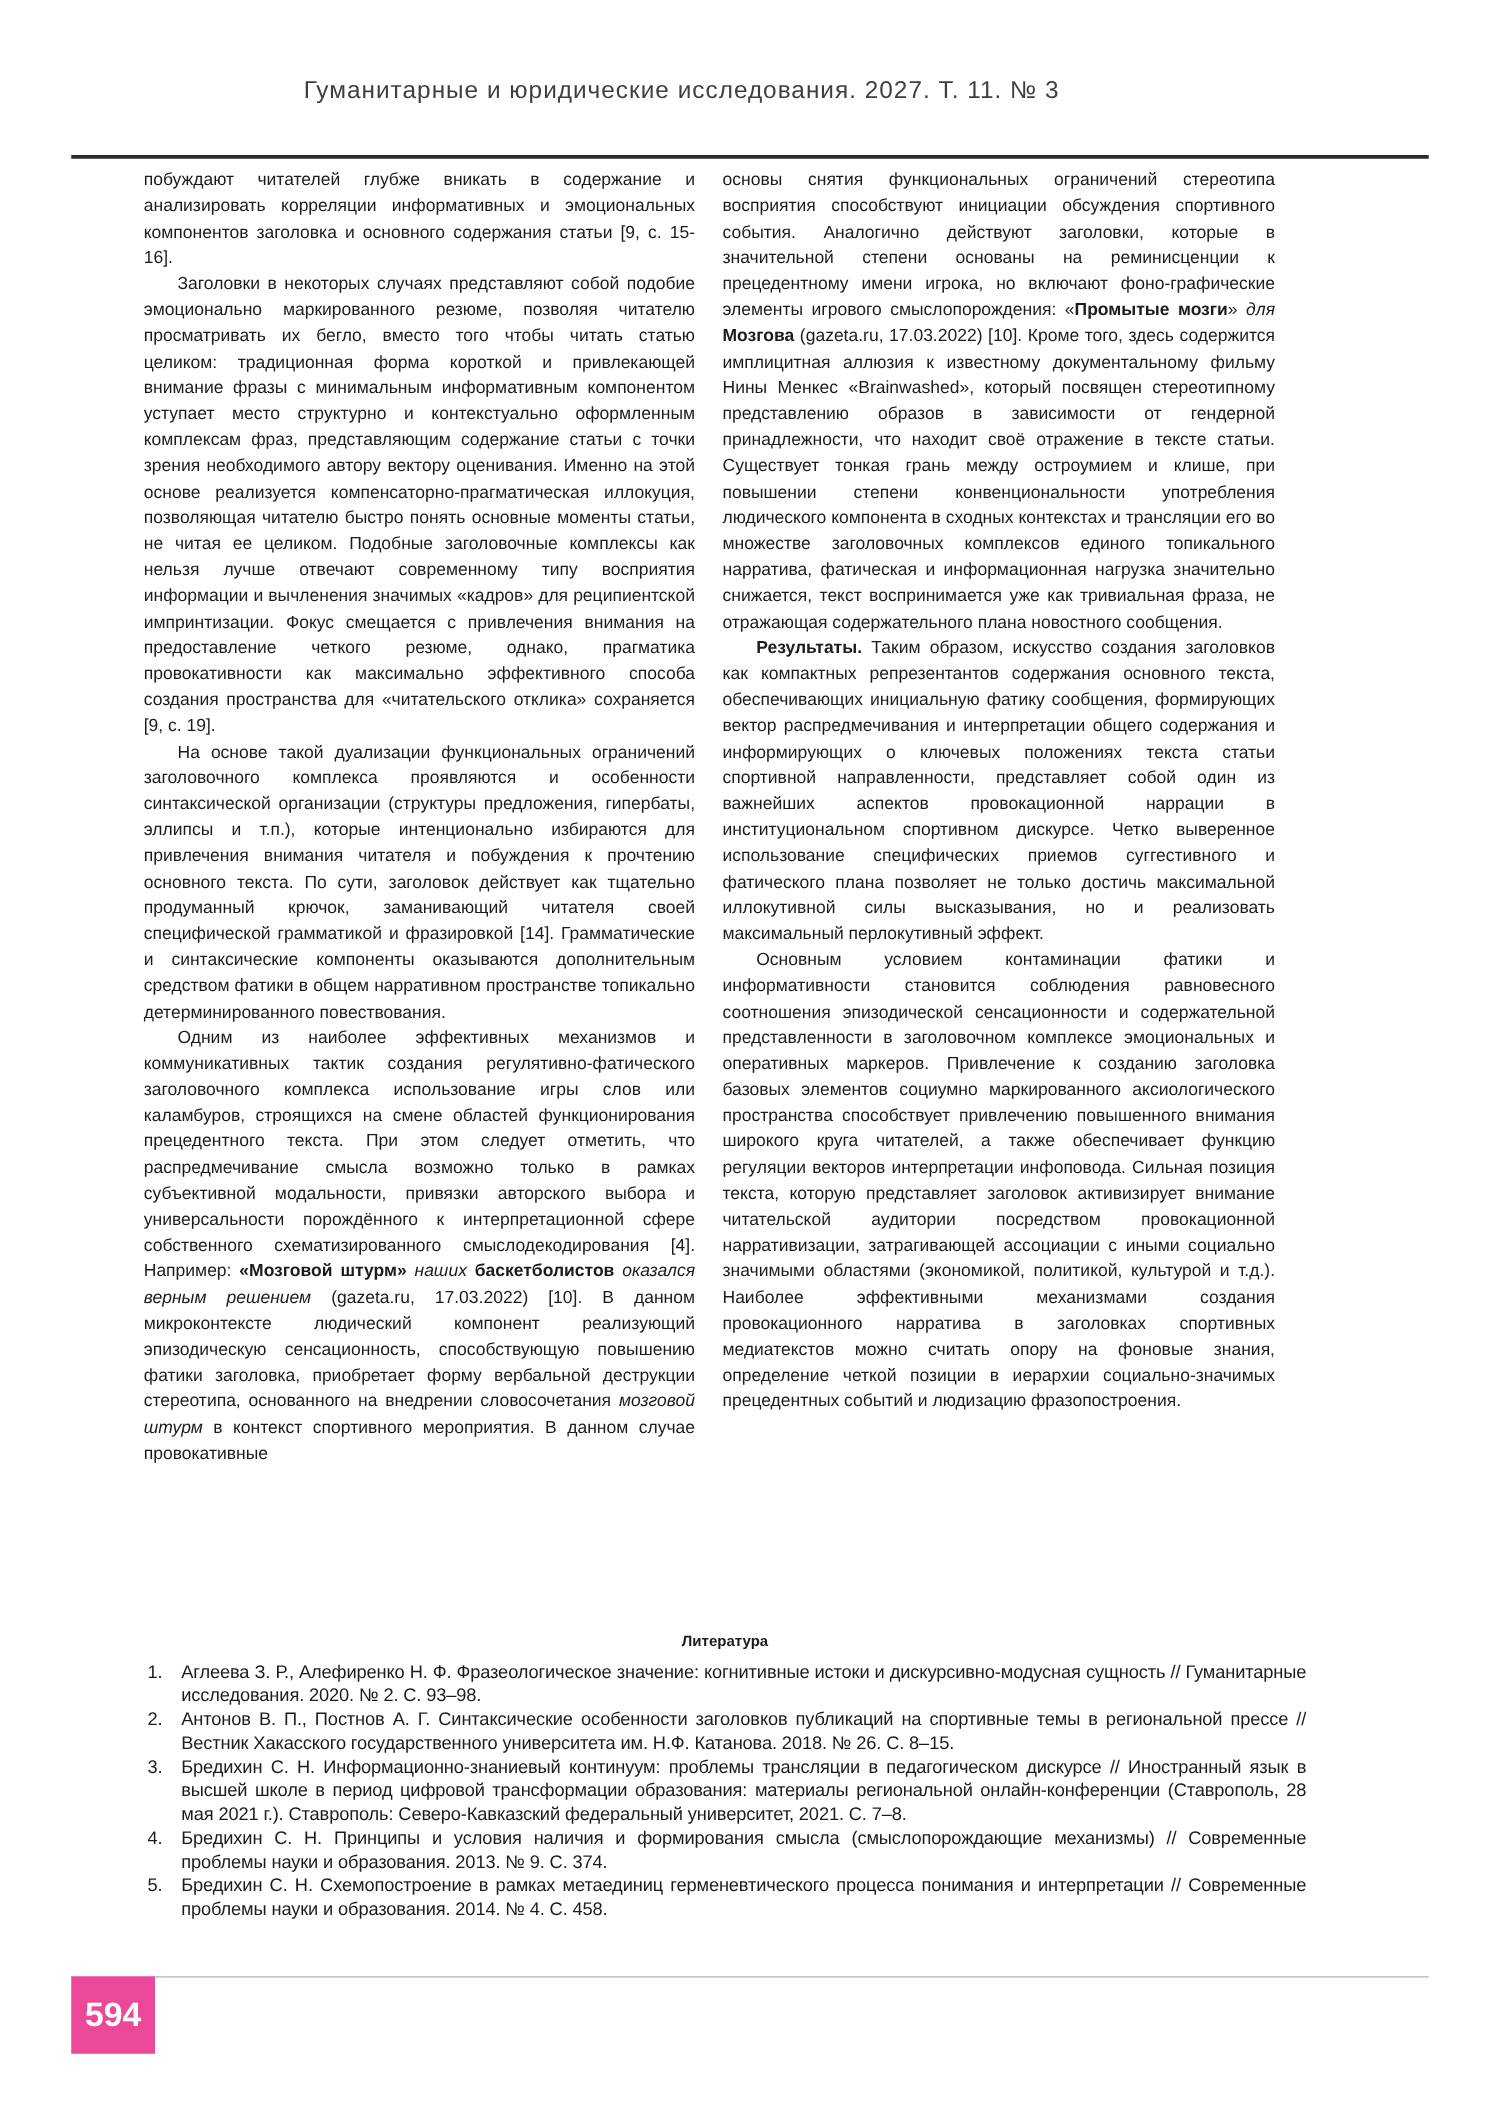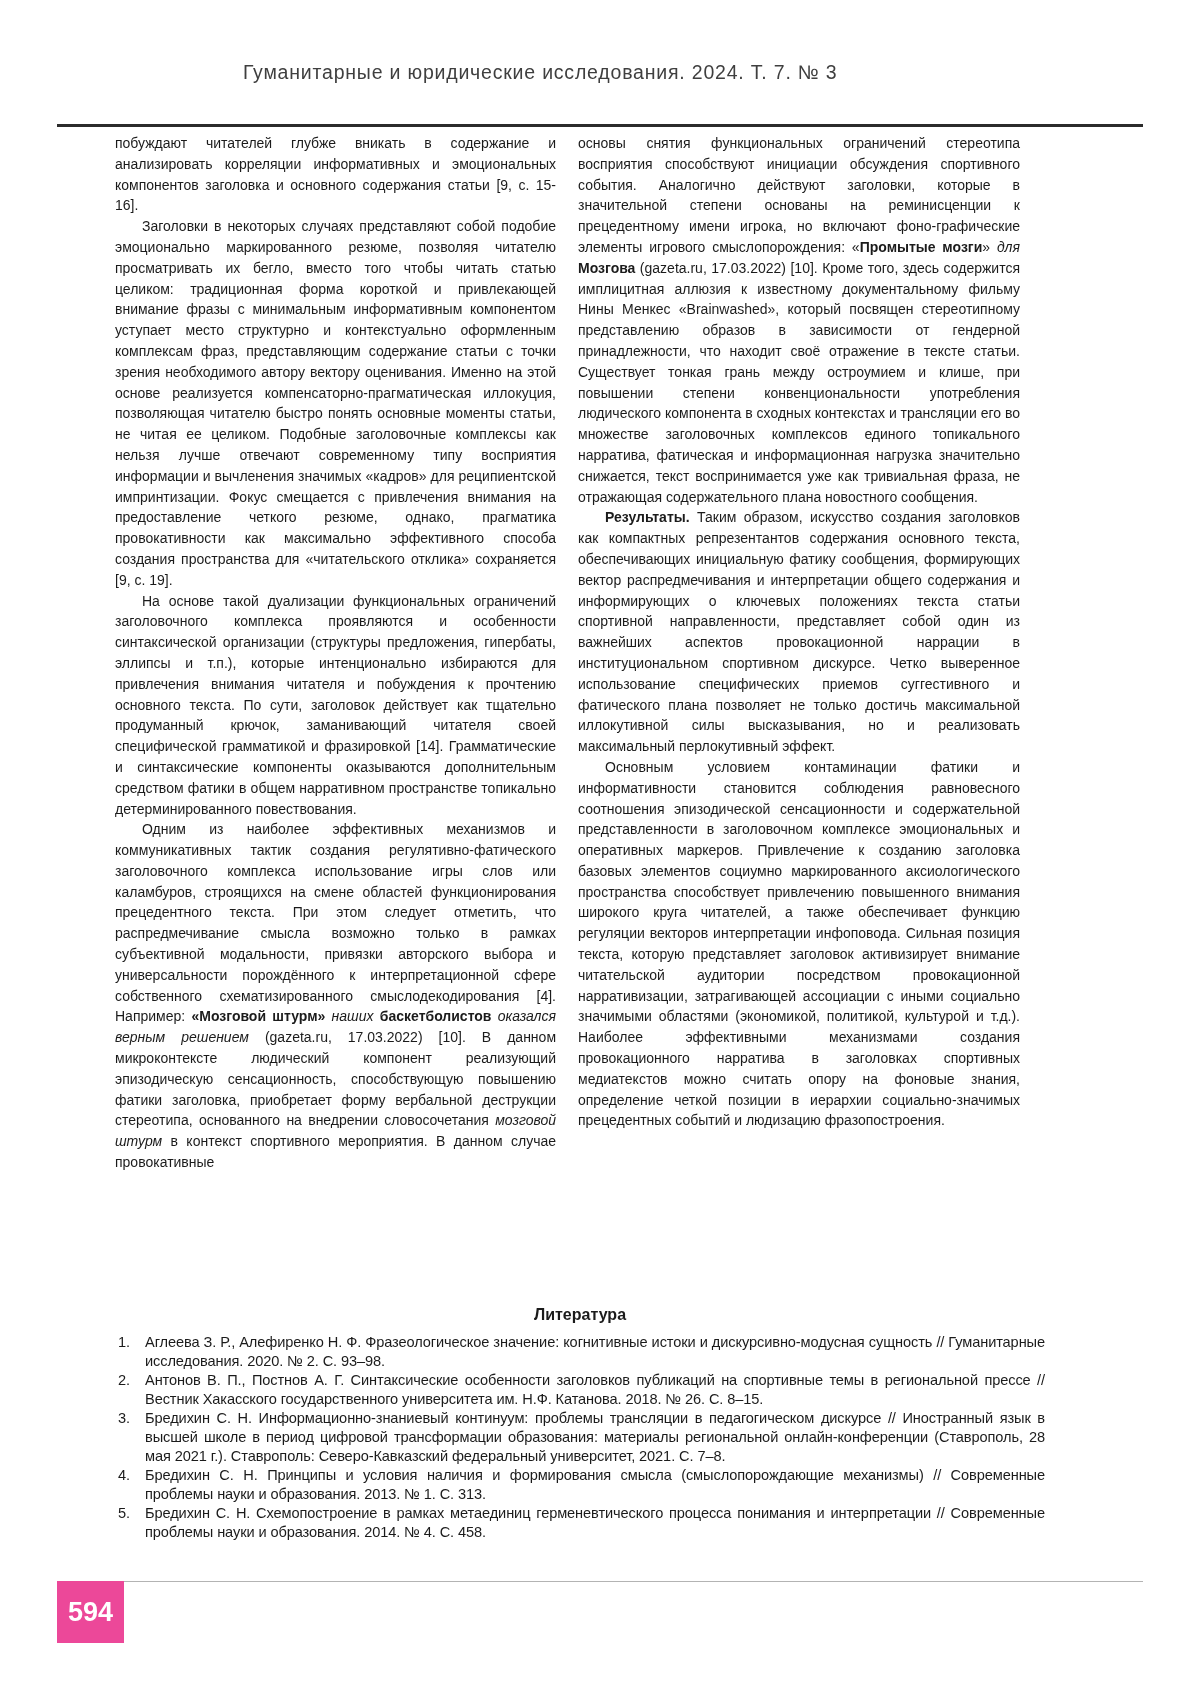--- a/index.html
+++ b/index.html
@@ -26,41 +26,41 @@
   .col-right{left:578px;width:442px;}
   .para{margin:0;text-align:justify;font-size:14px;line-height:20.8px;color:#1b1b1b;}
   .para.indent{text-indent:27px;}
   .r-n{font-style:normal;font-weight:normal;}
   .r-i{font-style:italic;}
   .r-b{font-weight:bold;}
   .r-bi{font-weight:bold;}
 
   
   .refs{position:absolute;left:115px;top:1306px;width:930px;}
-  .refs-heading{margin:0 0 9px 0;text-align:center;font-size:16px;font-weight:bold;color:#1b1b1b;}
+  .refs-heading{margin:0 0 9px 0;text-align:center;font-size:12px;font-weight:bold;color:#1b1b1b;}
   .refs-list{display:block;}
   .ref-item{display:flex;font-size:14.6px;line-height:19px;letter-spacing:-0.1px;color:#1b1b1b;}
   .ref-num{flex:0 0 30px;padding-left:3px;box-sizing:border-box;}
   .ref-text{flex:1;text-align:justify;}
 
   
   .footer-line{position:absolute;left:124px;right:57px;top:1581px;height:1px;background:#b3b3b3;}
   .page-num{
     position:absolute;left:57px;top:1581px;width:67px;height:62px;background:#ec4899;
     color:#ffffff;font-size:27px;font-weight:bold;
     display:flex;align-items:center;justify-content:center;
   }
 </style>
 </head>
 <body>
 
 <div class="page">
 
 
-  <div class="journal-title">Гуманитарные и юридические исследования. 2024. Т. 7. № 3</div>
+  <div class="journal-title">Гуманитарные и юридические исследования. 2027. Т. 11. № 3</div>
 
   <div class="header-rule"></div>
 
   <main>
     <div class="col col-left">
         <p class="para"><span class="r-n">побуждают читателей глубже вникать в содержание и анализировать корреляции информативных и эмоциональных компонентов заголовка и основного содержания статьи [9, с. 15-16].</span></p>
         <p class="para indent"><span class="r-n">Заголовки в некоторых случаях представляют собой подобие эмоционально маркированного резюме, позволяя читателю просматривать их бегло, вместо того чтобы читать статью целиком: традиционная форма короткой и привлекающей внимание фразы с минимальным информативным компонентом уступает место структурно и контекстуально оформленным комплексам фраз, представляющим содержание статьи с точки зрения необходимого автору вектору оценивания. Именно на этой основе реализуется компенсаторно-прагматическая иллокуция, позволяющая читателю быстро понять основные моменты статьи, не читая ее целиком. Подобные заголовочные комплексы как нельзя лучше отвечают современному типу восприятия информации и вычленения значимых «кадров» для реципиентской импринтизации. Фокус смещается с привлечения внимания на предоставление четкого резюме, однако, прагматика провокативности как максимально эффективного способа создания пространства для «читательского отклика» сохраняется [9, с. 19].</span></p>
         <p class="para indent"><span class="r-n">На основе такой дуализации функциональных ограничений заголовочного комплекса проявляются и особенности синтаксической организации (структуры предложения, гипербаты, эллипсы и т.п.), которые интенционально избираются для привлечения внимания читателя и побуждения к прочтению основного текста. По сути, заголовок действует как тщательно продуманный крючок, заманивающий читателя своей специфической грамматикой и фразировкой [14]. Грамматические и синтаксические компоненты оказываются дополнительным средством фатики в общем нарративном пространстве топикально детерминированного повествования.</span></p>
         <p class="para indent"><span class="r-n">Одним из наиболее эффективных механизмов и коммуникативных тактик создания регулятивно-фатического заголовочного комплекса использование игры слов или каламбуров, строящихся на смене областей функционирования прецедентного текста. При этом следует отметить, что распредмечивание смысла возможно только в рамках субъективной модальности, привязки авторского выбора и универсальности порождённого к интерпретационной сфере собственного схематизированного смыслодекодирования [4]. Например: </span><span class="r-bi">«Мозговой штурм»</span><span class="r-i"> наших </span><span class="r-bi">баскетболистов</span><span class="r-i"> оказался верным решением</span><span class="r-n"> (gazeta.ru, 17.03.2022) [10]. В данном микроконтексте людический компонент реализующий эпизодическую сенсационность, способствующую повышению фатики заголовка, приобретает форму вербальной деструкции стереотипа, основанного на внедрении словосочетания </span><span class="r-i">мозговой штурм</span><span class="r-n"> в контекст спортивного мероприятия. В данном случае провокативные</span></p>
       </div>
@@ -81,21 +81,21 @@
         <div class="ref-item">
           <span class="ref-num">2.</span>
           <span class="ref-text">Антонов В. П., Постнов А. Г. Синтаксические особенности заголовков публикаций на спортивные темы в региональной прессе // Вестник Хакасского государственного университета им. Н.Ф. Катанова. 2018. № 26. С. 8–15.</span>
         </div>
         <div class="ref-item">
           <span class="ref-num">3.</span>
           <span class="ref-text">Бредихин С. Н. Информационно-знаниевый континуум: проблемы трансляции в педагогическом дискурсе // Иностранный язык в высшей школе в период цифровой трансформации образования: материалы региональной онлайн-конференции (Ставрополь, 28 мая 2021 г.). Ставрополь: Северо-Кавказский федеральный университет, 2021. С. 7–8.</span>
         </div>
         <div class="ref-item">
           <span class="ref-num">4.</span>
-          <span class="ref-text">Бредихин С. Н. Принципы и условия наличия и формирования смысла (смыслопорождающие механизмы) // Современные проблемы науки и образования. 2013. № 1. С. 313.</span>
+          <span class="ref-text">Бредихин С. Н. Принципы и условия наличия и формирования смысла (смыслопорождающие механизмы) // Современные проблемы науки и образования. 2013. № 9. С. 374.</span>
         </div>
         <div class="ref-item">
           <span class="ref-num">5.</span>
           <span class="ref-text">Бредихин С. Н. Схемопостроение в рамках метаединиц герменевтического процесса понимания и интерпретации // Современные проблемы науки и образования. 2014. № 4. С. 458.</span>
         </div>
       </div>
   </section>
 
   <div class="footer-line"></div>
   <div class="page-num">594</div>

